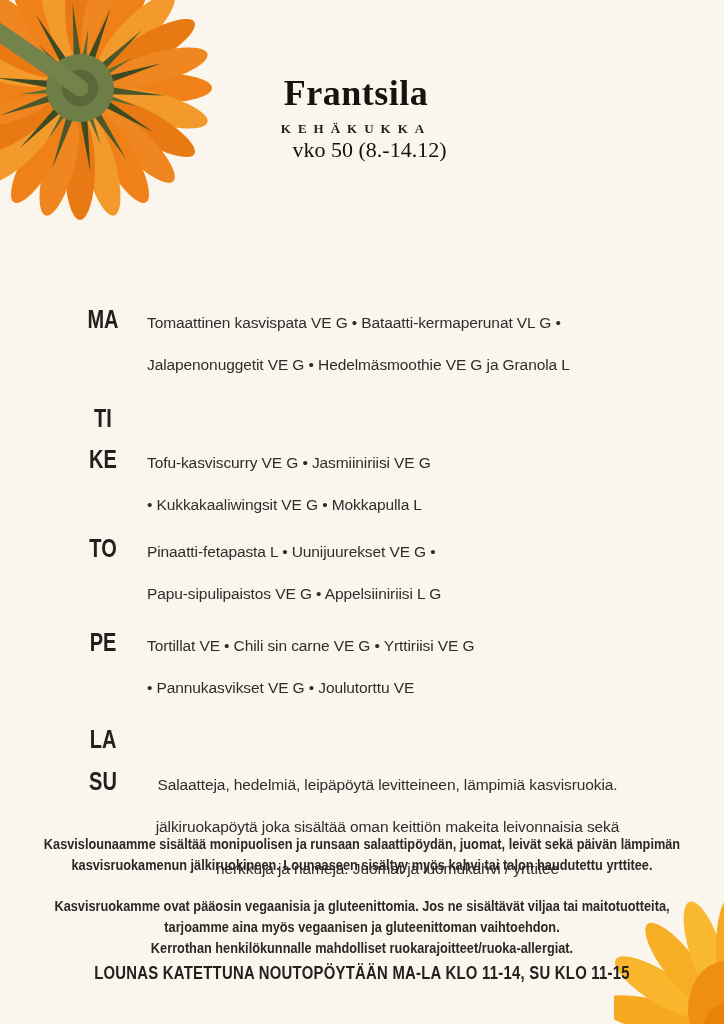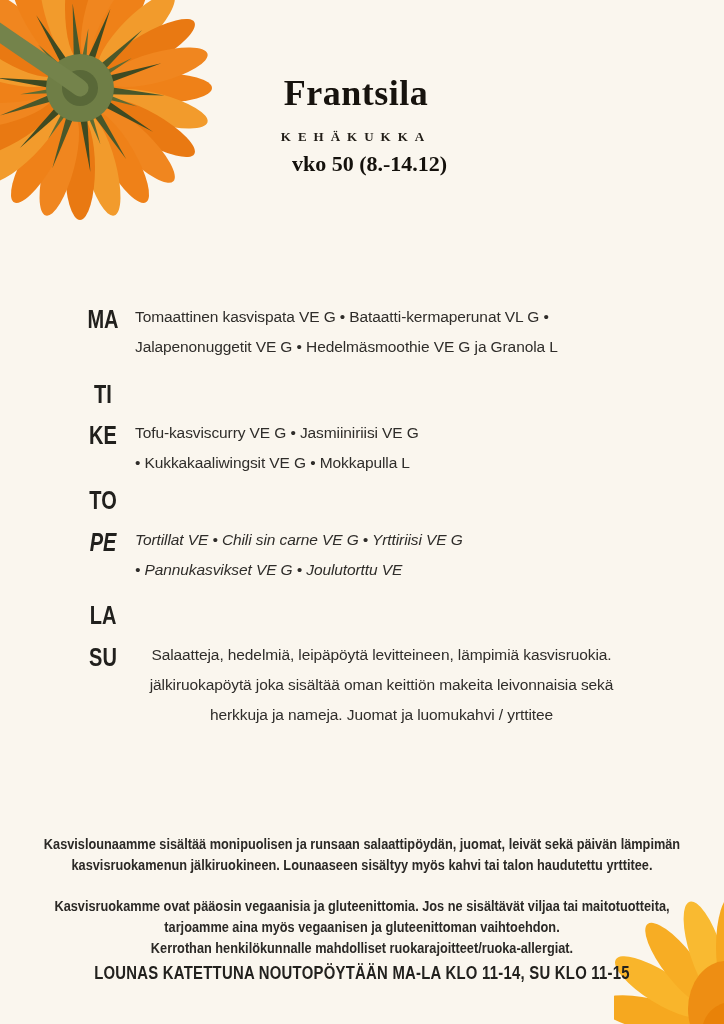--- a/index.html
+++ b/index.html
@@ -17,66 +17,66 @@
   .header { position:absolute; top:0; left:0; right:12px; text-align:center; }
   .logo-text {
     margin-top:72px;
     font-family:"Liberation Serif", serif;
     font-weight:700;
     font-size:36px;
     letter-spacing:0.5px;
     color:#17130E;
   }
   .logo-tagline {
-    margin-top:15px;
+    margin-top:7px;
     font-family:"Liberation Serif", serif;
     font-weight:700;
     font-size:13px;
     letter-spacing:7px;
     color:#221E18;
   }
   .page-title {
     margin-top:32px;
     font-family:"Liberation Serif", serif;
     font-weight:700;
     font-size:57px;
     color:#14110C;
   }
   .page-subtitle {
-    margin-top:6px;
-    font-family:"Liberation Serif", serif;
-    font-weight:700;
+    margin-top:0;
+    font-family:"Liberation Serif", serif;
+    font-weight:400;
     font-size:22px;
     color:#14110C;
     padding-left:27px;
   }
 
   .menu { position:absolute; top:302px; left:75px; right:46px; }
   .menu-row { display:flex; align-items:flex-start; }
   .menu-row:nth-child(1){ margin-bottom:15px; }
   .menu-row:nth-child(2){ margin-bottom:9px; }
   .menu-row:nth-child(3){ margin-bottom:5px; }
   .menu-row:nth-child(4){ margin-bottom:10px; }
-  .menu-row:nth-child(5){ margin-bottom:13px;font-style:italic; }
+  .menu-row:nth-child(5){ margin-bottom:13px; }
   .menu-row:nth-child(6){ margin-bottom:10px; }
   .day {
     flex:0 0 56px;
     text-align:center;
     padding-top:3px;
     font-weight:700;
     font-size:25px;
     transform:scaleX(0.8);
     transform-origin:center top;
     color:#21201D;
   }
   .items {
     flex:1;
-    margin-left:4px;
+    margin-left:16px;
     font-size:15.5px;
-    line-height:30px;
+    line-height:42px;
     letter-spacing:-0.1px;
     white-space:pre-line;
     color:#2F2D2A;
   }
   .menu-row.su .items { text-align:center; margin-right:50px; }
 
   .footer-block {
     position:absolute;
     left:50%;
     width:800px;
@@ -178,20 +178,22 @@
   <div class="menu-row">
     <div class="day">TI</div>
   </div>
   <div class="menu-row">
     <div class="day">KE</div>
     <div class="items">Tofu-kasviscurry VE G • Jasmiiniriisi VE G
 • Kukkakaaliwingsit VE G • Mokkapulla L</div>
   </div>
   <div class="menu-row">
     <div class="day">TO</div>
+    <div class="items">Pinaatti-fetapasta L • Uunijuurekset VE G •
+Papu-sipulipaistos VE G • Appelsiiniriisi L G</div>
   </div>
   <div class="menu-row">
     <div class="day">PE</div>
     <div class="items">Tortillat VE • Chili sin carne VE G • Yrttiriisi VE G
 • Pannukasvikset VE G • Joulutorttu VE</div>
   </div>
   <div class="menu-row">
     <div class="day">LA</div>
   </div>
   <div class="menu-row su">

